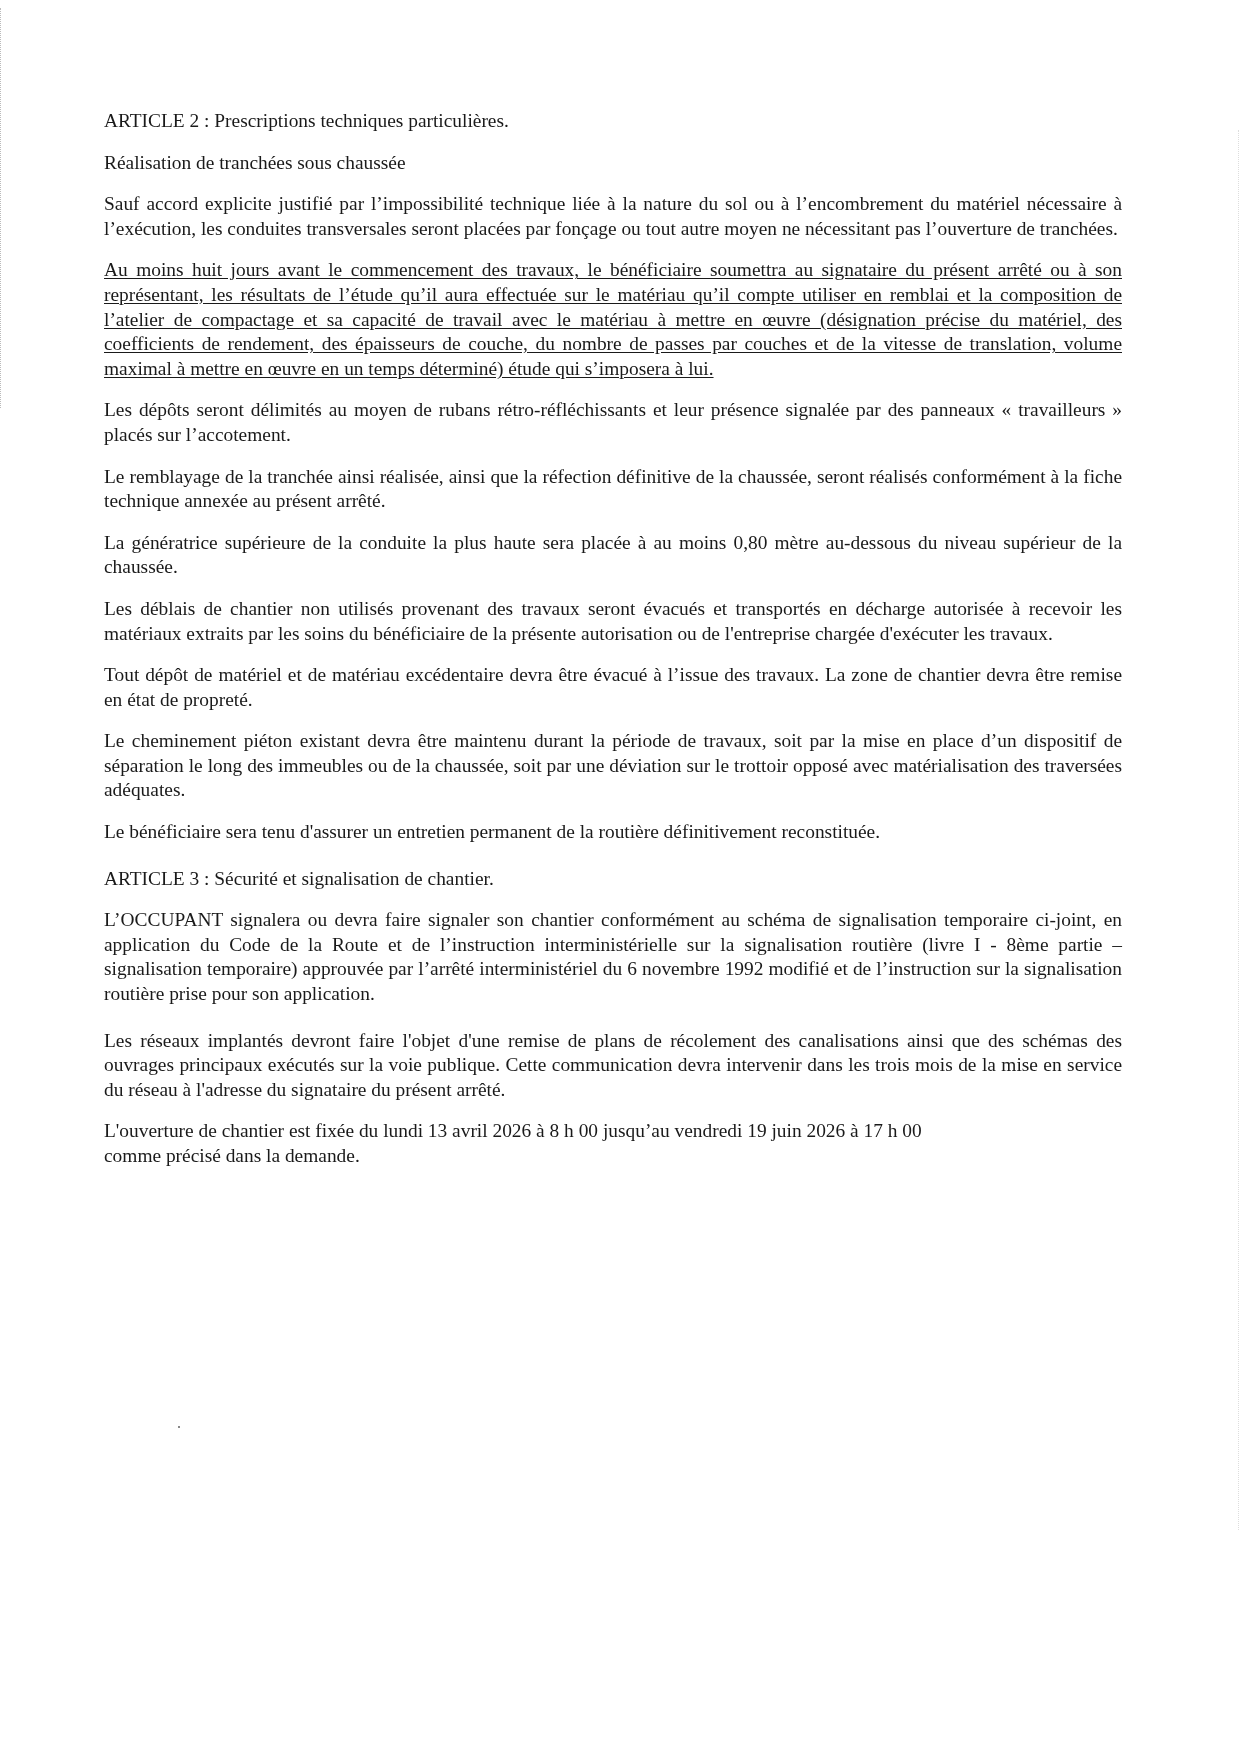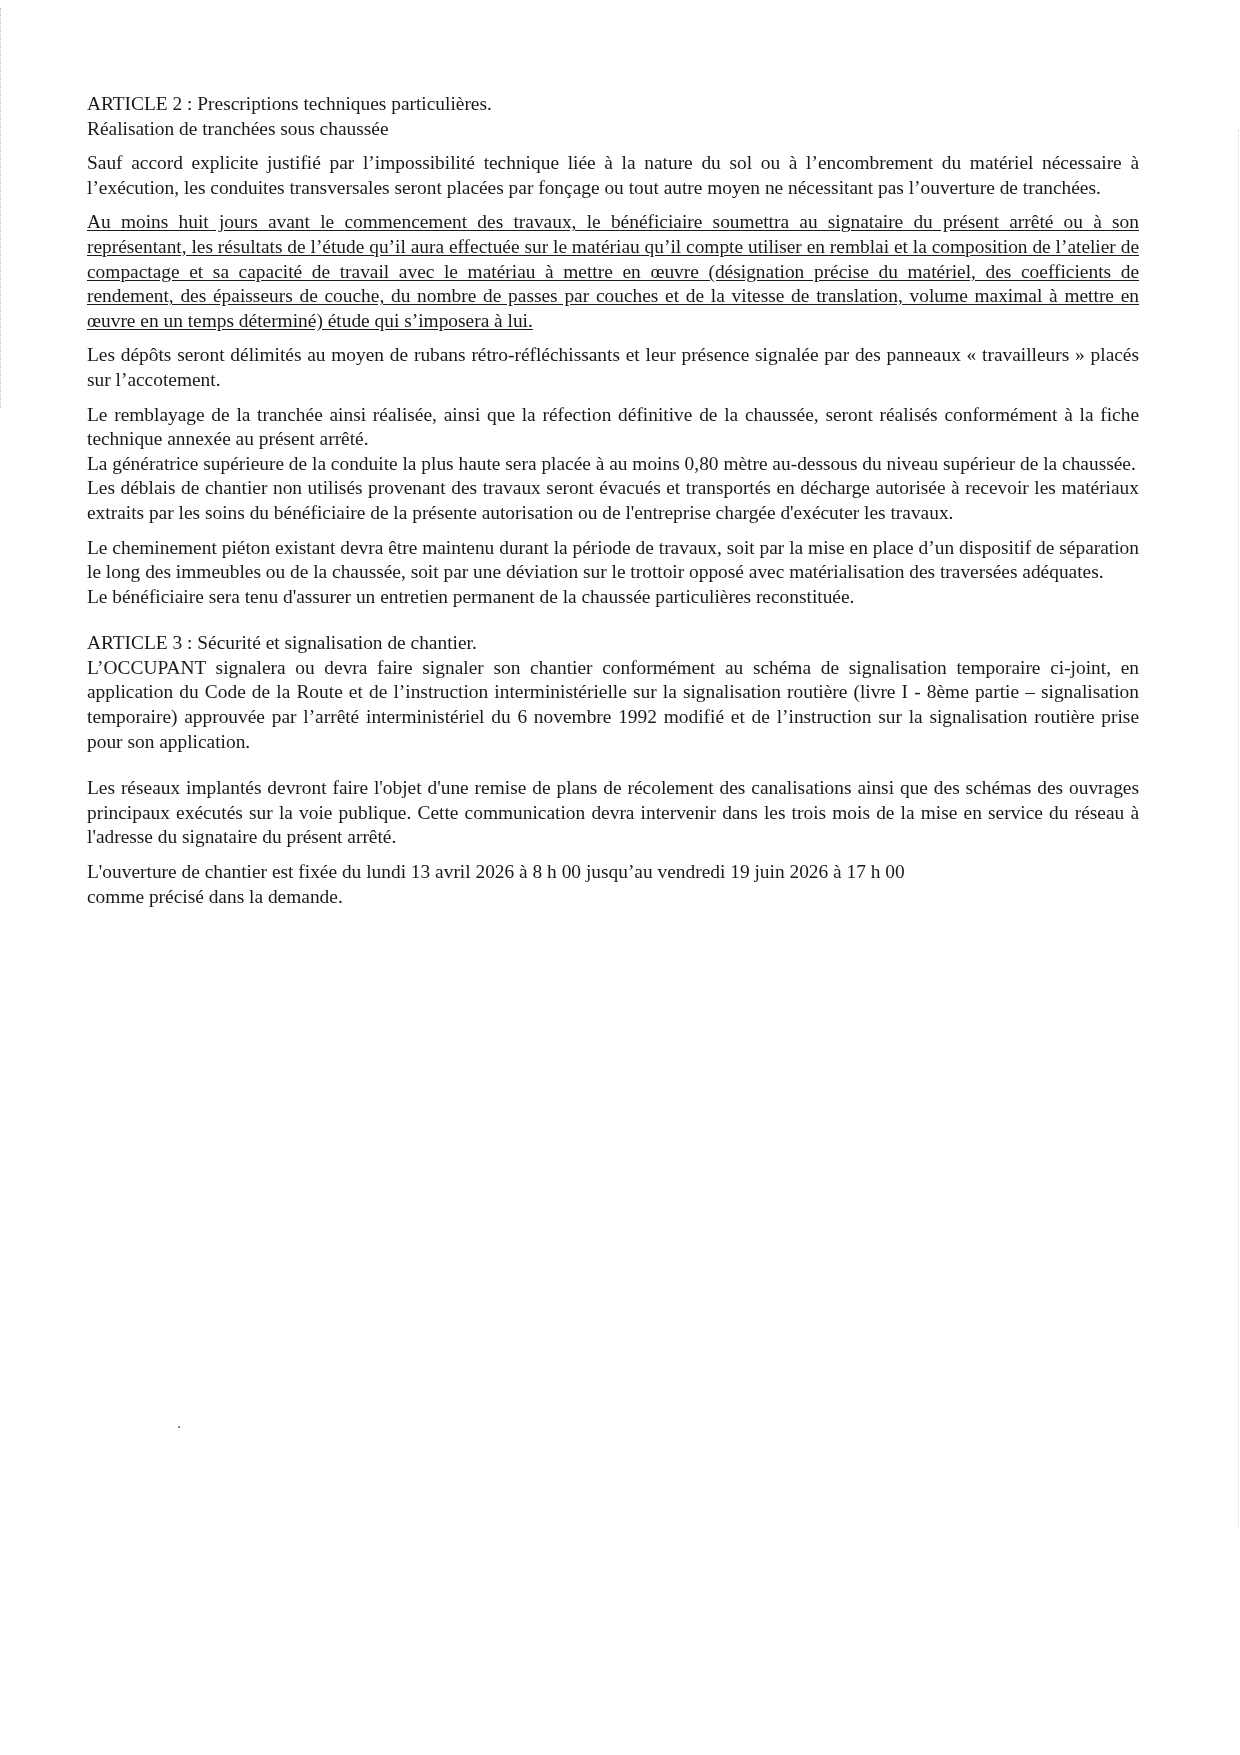--- a/index.html
+++ b/index.html
@@ -2,21 +2,21 @@
 <html><head>
   <meta charset="utf-8">
   <style>
     html, body { margin: 0; padding: 0; background: #ffffff; }
     body { width: 1240px; height: 1755px; position: relative; overflow: hidden; }
     .page {
       position: absolute; left: 87px; top: 92px; width: 1052px;
       font-family: "Liberation Serif", "DejaVu Serif", serif;
       font-size: 19.4px; line-height: 24.6px; color: #1a1a1a;
     }
-    .p { margin: 0; text-align: justify; }
+    .p { margin: 17px; text-align: justify; }
     .gap { margin-top: 10px; }
     .gap-lg { margin-top: 22px; }
     .b { font-weight: normal; }
     .u { text-decoration: underline; text-underline-offset: 2px; }
     .left { text-align: left; }
     .edge-left {
       position: absolute; left: 0; top: 8px; width: 1px; height: 400px;
       border-left: 1px dotted #bbbbbb;
     }
     .edge-right {
@@ -36,22 +36,23 @@
 
   <section>
     <p class="p left">ARTICLE 2 : Prescriptions techniques particulières.</p>
     <p class="p left">Réalisation de tranchées sous chaussée</p>
     <p class="p gap">Sauf accord explicite justifié par l’impossibilité technique liée à la nature du sol ou à l’encombrement du matériel nécessaire à l’exécution, les conduites transversales seront placées par fonçage ou tout autre moyen ne nécessitant pas l’ouverture de tranchées.</p>
     <p class="p gap u">Au moins huit jours avant le commencement des travaux, le bénéficiaire soumettra au signataire du présent arrêté ou à son représentant, les résultats de l’étude qu’il aura effectuée sur le matériau qu’il compte utiliser en remblai et la composition de l’atelier de compactage et sa capacité de travail avec le matériau à mettre en œuvre (désignation précise du matériel, des coefficients de rendement, des épaisseurs de couche, du nombre de passes par couches et de la vitesse de translation, volume maximal à mettre en œuvre en un temps déterminé) étude qui s’imposera à lui.</p>
     <p class="p gap">Les dépôts seront délimités au moyen de rubans rétro-réfléchissants et leur présence signalée par des panneaux « travailleurs » placés sur l’accotement.</p>
     <p class="p gap b">Le remblayage de la tranchée ainsi réalisée, ainsi que la réfection définitive de la chaussée, seront réalisés conformément à la fiche technique annexée au présent arrêté.</p>
     <p class="p">La génératrice supérieure de la conduite la plus haute sera placée à au moins 0,80 mètre au-dessous du niveau supérieur de la chaussée.</p>
     <p class="p">Les déblais de chantier non utilisés provenant des travaux seront évacués et transportés en décharge autorisée à recevoir les matériaux extraits par les soins du bénéficiaire de la présente autorisation ou de l'entreprise chargée d'exécuter les travaux.</p>
+    <p class="p">Tout dépôt de matériel et de matériau excédentaire devra être évacué à l’issue des travaux. La zone de chantier devra être remise en état de propreté.</p>
     <p class="p gap b">Le cheminement piéton existant devra être maintenu durant la période de travaux, soit par la mise en place d’un dispositif de séparation le long des immeubles ou de la chaussée, soit par une déviation sur le trottoir opposé avec matérialisation des traversées adéquates.</p>
-    <p class="p left">Le bénéficiaire sera tenu d'assurer un entretien permanent de la chaussée particulières reconstituée.</p>
+    <p class="p left">Le bénéficiaire sera tenu d'assurer un entretien permanent de la routière définitivement reconstituée.</p>
   </section>
 
   <section class="gap-lg">
     <p class="p left">ARTICLE 3 : Sécurité et signalisation de chantier.</p>
     <p class="p">L’OCCUPANT signalera ou devra faire signaler son chantier conformément au schéma de signalisation temporaire ci-joint, en application du Code de la Route et de l’instruction interministérielle sur la signalisation routière (livre I - 8ème partie – signalisation temporaire) approuvée par l’arrêté interministériel du 6 novembre 1992 modifié et de l’instruction sur la signalisation routière prise pour son application.</p>
   </section>
 
   <section class="gap-lg">
     <p class="p">Les réseaux implantés devront faire l'objet d'une remise de plans de récolement des canalisations ainsi que des schémas des ouvrages principaux exécutés sur la voie publique. Cette communication devra intervenir dans les trois mois de la mise en service du réseau à l'adresse du signataire du présent arrêté.</p>
     <p class="p gap left"><span>L'ouverture de chantier est fixée du </span><span class="b">lundi 13 avril 2026 à 8 h 00 jusqu’au vendredi 19 juin 2026 à 17 h 00</span><br><span>comme précisé dans la demande.</span></p>

